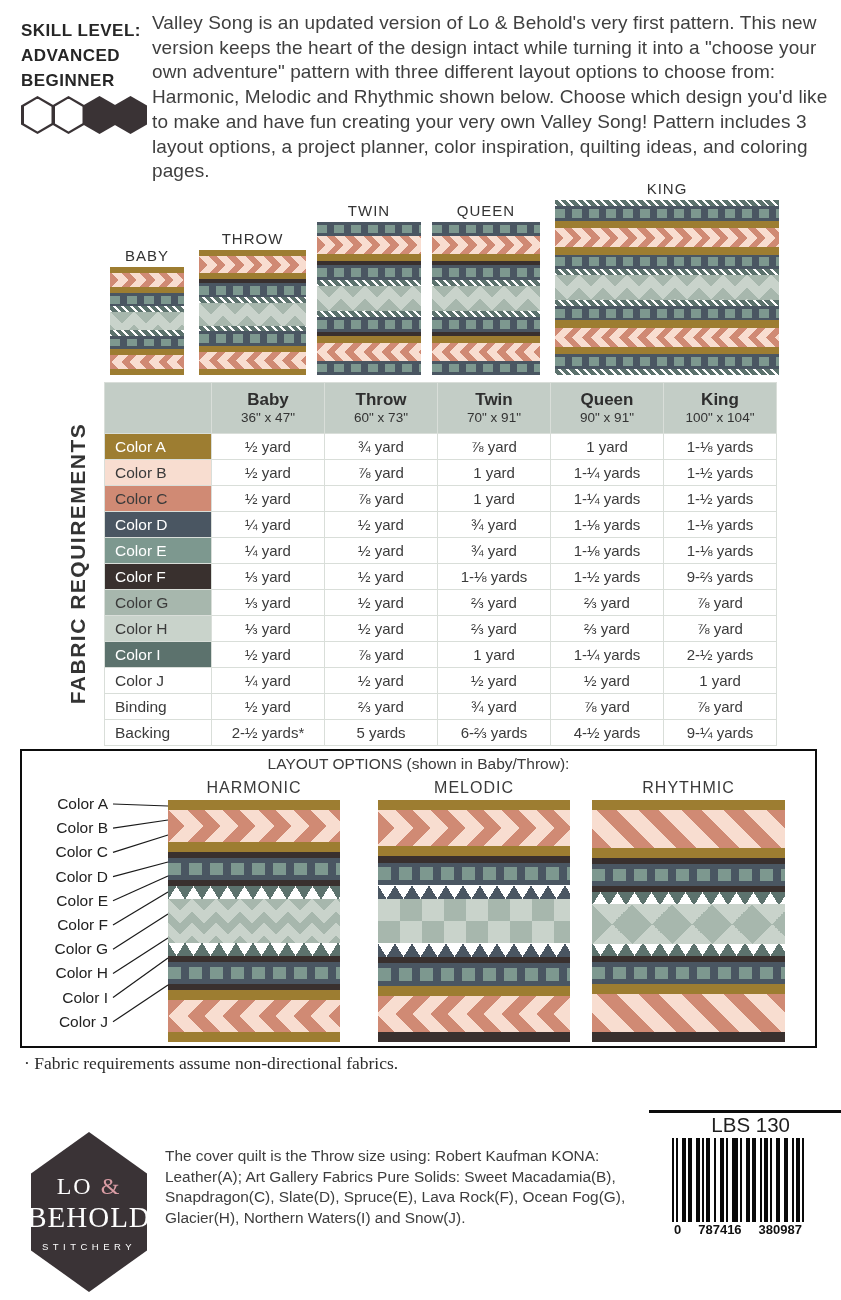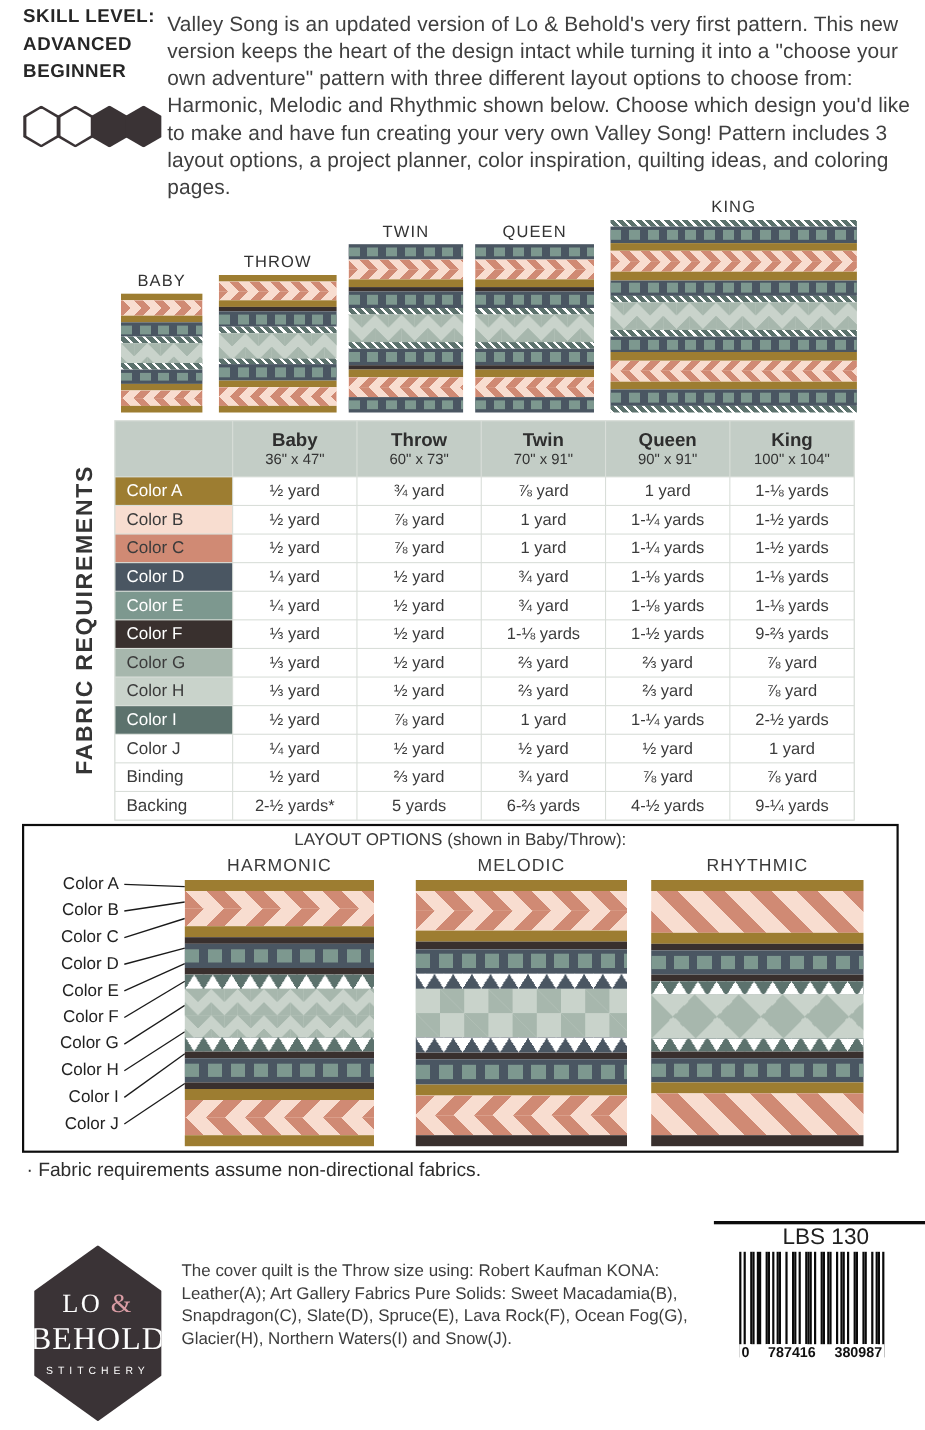--- a/index.html
+++ b/index.html
@@ -1,19 +1,19 @@
 <!DOCTYPE html>
 <html style="--A: #9d7d31; --B: #f8ddd0; --C: #d08a74; --D: #4a5662; --E: #7d988f; --F: #39302e; --G: #a7b7ad; --H: #c9d3cb; --I: #5c726d; --J: #ffffff; --header_bg: #c3cdc6;"><head>
 <meta charset="utf-8">
 <style>
   html,body{margin:0;padding:0;background:#e8e8e8;}
   .page{position:relative;width:841px;height:1300px;background:#ffffff;margin:0 auto;overflow:hidden;
         font-family:"Liberation Sans","DejaVu Sans",sans-serif;color:#3c3c3c;}
   
-  .skill{position:absolute;left:21px;top:2px;font-size:17px;font-weight:bold;letter-spacing:.5px;
+  .skill{position:absolute;left:21px;top:18px;font-size:17px;font-weight:bold;letter-spacing:.5px;
          line-height:25px;color:#262626;}
   .hexrow{position:absolute;left:21px;top:96px;display:flex;}
   .hex{position:relative;width:33px;height:38px;margin-right:-2px;background:#3a3335;
        clip-path:polygon(50% 0,100% 25%,100% 75%,50% 100%,0 75%,0 25%);}
   .hex.open::after{content:"";position:absolute;inset:2.5px;background:#fff;
        clip-path:polygon(50% 0,100% 25%,100% 75%,50% 100%,0 75%,0 25%);}
   .intro{position:absolute;left:152px;top:11px;width:684px;font-size:19px;line-height:24.7px;
          color:#3f3f3f;letter-spacing:.1px;}
   
   .quilt{position:absolute;}
@@ -77,21 +77,21 @@
   #fabric-table .th .nm{font-weight:bold;font-size:17px;color:#2e2e2e;}
   #fabric-table .th .sz{font-size:13.5px;color:#333;}
   #fabric-table .rowlab{justify-content:flex-start;padding-left:10px;font-size:15.5px;}
   
   .lbox{position:absolute;left:20px;top:749px;width:797px;height:299px;border:2.5px solid #0d0d0d;box-sizing:border-box;}
   .lbox-title{position:absolute;left:20px;top:755px;width:797px;text-align:center;font-size:15.5px;color:#3a3a3a;}
   .ltitle{position:absolute;font-size:16px;letter-spacing:1px;color:#3a3a3a;text-align:center;}
   .clabel{position:absolute;width:88px;text-align:right;font-size:15.5px;color:#222;}
   #lines-svg{position:absolute;left:112px;top:792px;pointer-events:none;}
   
-  .note{position:absolute;left:24px;font-size:17.5px;color:#2d2d2d;}
+  .note{position:absolute;left:24px;font-size:17.5px;color:#2d2d2d;font-family:Liberation Serif, serif;}
   .sku-line{position:absolute;left:649px;top:1110px;width:192px;height:3px;background:#0c0c0c;}
   .sku{position:absolute;left:680px;top:1113px;width:110px;text-align:right;font-size:20.5px;color:#1f1f1f;}
   #barcode{position:absolute;left:672px;top:1138px;width:132px;}
   #bars{display:flex;align-items:flex-start;height:96px;}
   #bars span{display:block;}
   .bar1{background:#0a0a0a;}
   .bcd{display:flex;justify-content:space-between;font-size:13px;font-weight:bold;color:#111;
        margin-top:-12px;background:transparent;}
   .bcd span{background:#fff;padding:0 2px;}
   .logo-hex{position:absolute;left:31px;top:1132px;width:116px;height:160px;background:#3a3336;

